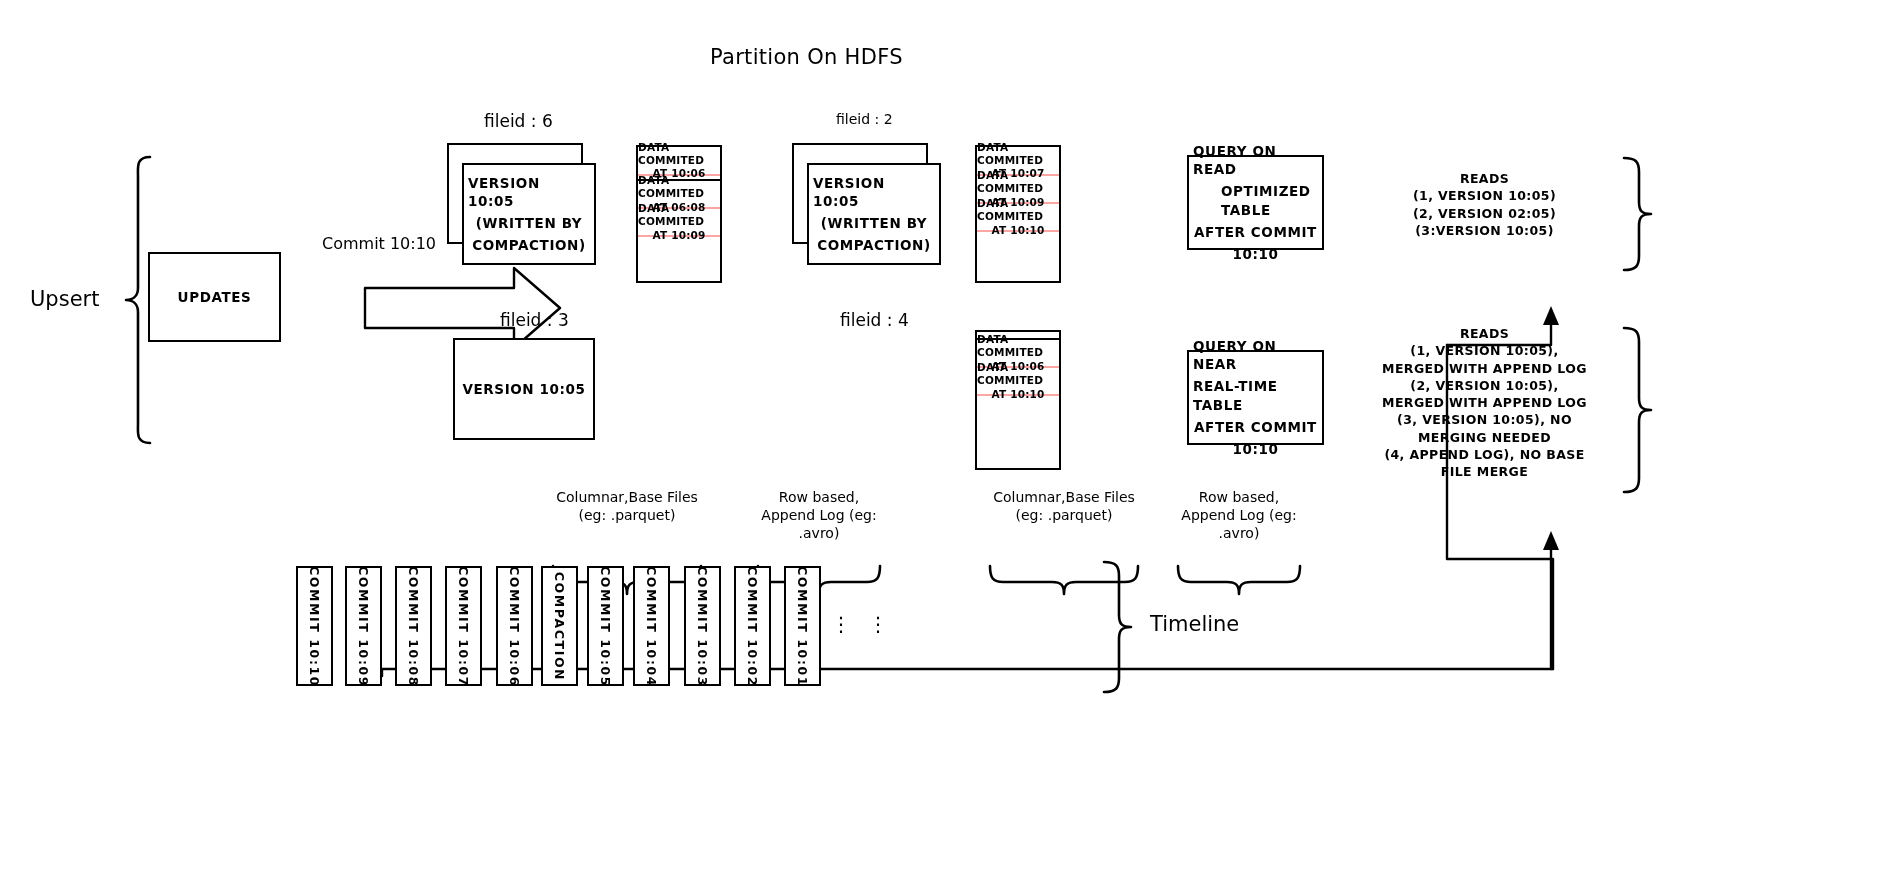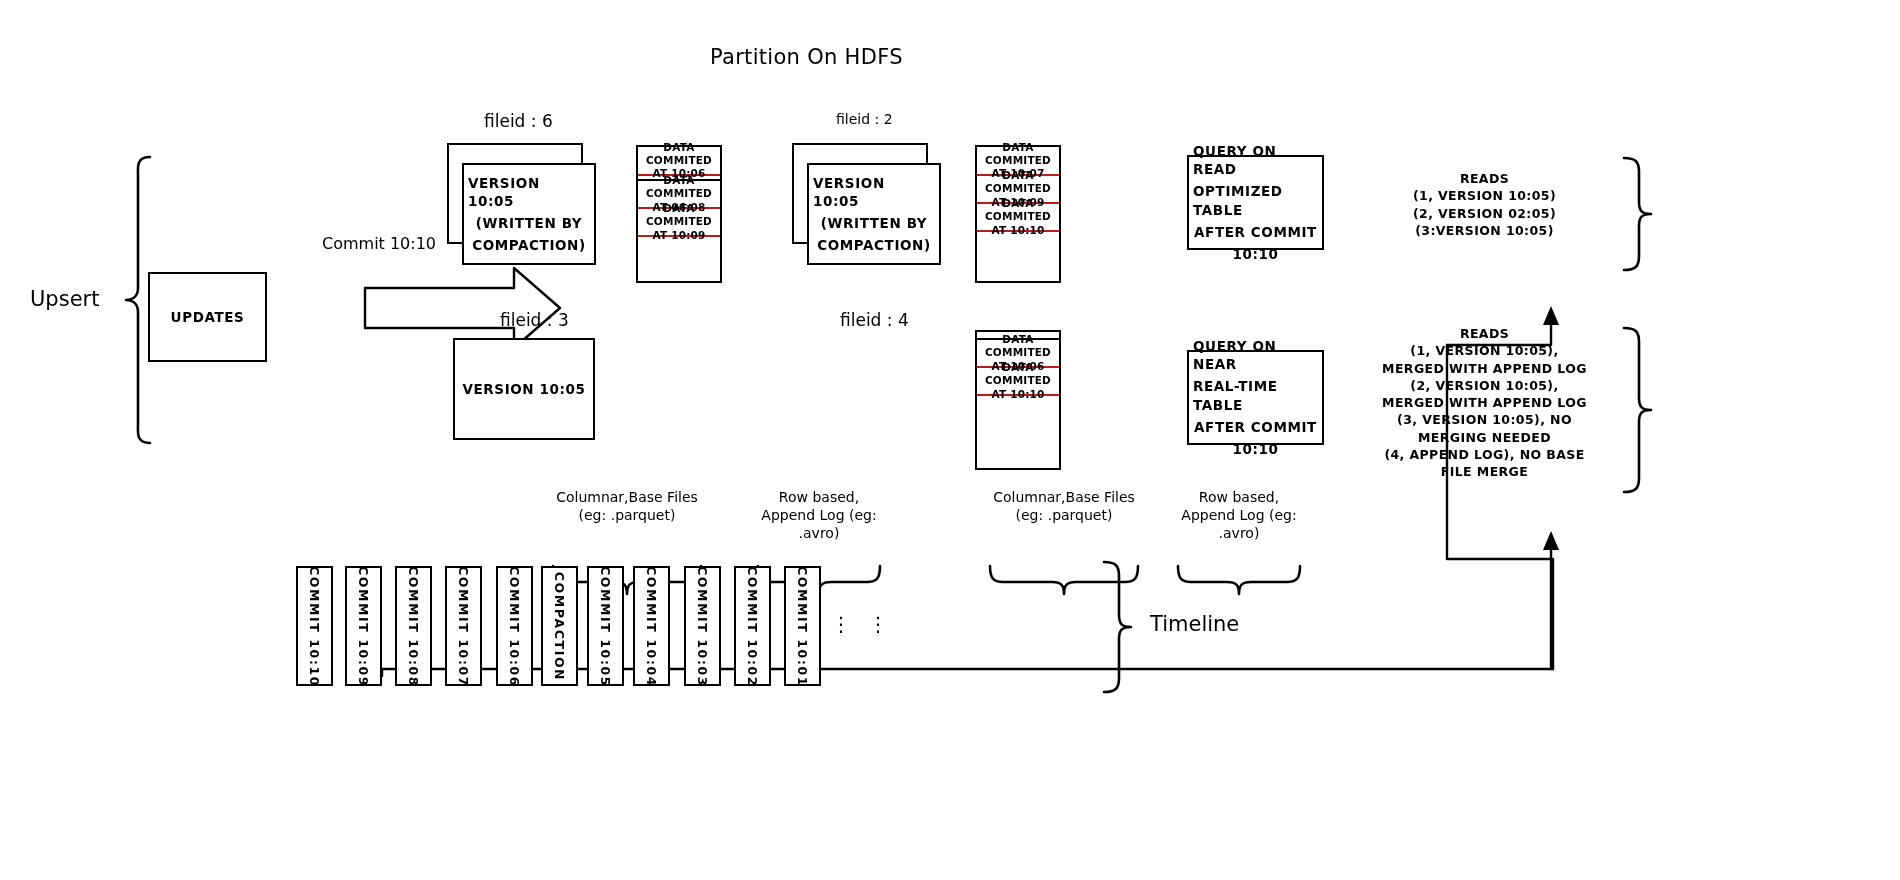--- a/index.html
+++ b/index.html
@@ -13,22 +13,22 @@
 
   .lbl{position:absolute;font-family:"DejaVu Sans",sans-serif;font-size:17px;
        white-space:nowrap;}
 
   .box{position:absolute;border:2px solid #000;background:#fff;box-sizing:border-box;
        display:flex;align-items:center;justify-content:center;}
   .box .t{font-family:"DejaVu Sans",sans-serif;font-weight:bold;font-size:13.5px;
           letter-spacing:.6px;line-height:1.35;padding:2px 4px;}
 
   .logbox{position:absolute;border:2px solid #000;background:#fff;box-sizing:border-box;}
-  .logcell{border-bottom:2px solid #b91c1c;box-sizing:border-box;
-           display:flex;align-items:center;justify-content:center;text-align:center;}
+  .logcell{border-bottom:2px solid #fca5a5;box-sizing:border-box;
+           display:flex;align-items:center;justify-content:center;text-align:left;}
   .logcell .t{font-family:"DejaVu Sans",sans-serif;font-weight:bold;font-size:10.5px;
               letter-spacing:.2px;line-height:1.25;}
   .logspacer{box-sizing:border-box;border-bottom:2px solid #000;height:5px;}
 
   .vbox{position:absolute;border:2px solid #000;background:#fff;box-sizing:border-box;
         display:flex;align-items:center;justify-content:center;}
   .vbox .t{font-family:"DejaVu Sans",sans-serif;font-weight:bold;font-size:12.5px;
            letter-spacing:1.6px;white-space:nowrap;
            transform:rotate(90deg);transform-origin:center center;}
 
@@ -77,21 +77,21 @@
       <path d="M1551,306 L1543,325 L1559,325 Z"></path>
       <path d="M1551,531 L1543,550 L1559,550 Z"></path>
     </g>
   </svg>
 
   <div class="title" style="left:710px;top:45px;">Partition On HDFS</div>
 
   <div class="lbl" style="left:30px;top:287px;font-size:21px;">Upsert</div>
 
 
-  <div class="box" style="left:148px;top:272px;width:119px;height:90px;">
+  <div class="box" style="left:148px;top:252px;width:133px;height:90px;">
     <span class="t">UPDATES</span>
   </div>
 
   <div class="lbl" style="left:322px;top:234px;font-size:16px;">Commit 10:10</div>
 
   <div class="lbl" style="left:484px;top:111px;font-size:17px;">fileid : 6</div>
 
   <div class="box" style="left:447px;top:143px;width:136px;height:101px;z-index:1;"></div>
   <div class="box" style="left:462px;top:163px;width:134px;height:102px;z-index:2;flex-direction:column;">
     <span class="t" style="display:block;">VERSION 10:05</span>
@@ -176,21 +176,21 @@
     <div>(eg: .parquet)</div>
   </div>
   <div class="caption" style="left:1149px;top:488px;width:180px;">
     <div>Row based,</div>
     <div>Append Log  (eg:</div>
     <div>.avro)</div>
   </div>
 
   <div class="box" style="left:1187px;top:155px;width:137px;height:95px;flex-direction:column;">
     <span class="t" style="display:block;">QUERY ON READ</span>
-    <span class="t" style="display:block;">OPTIMIZED TABLE</span>
+    <span class="t" style="display:block;margin-left:28px;">OPTIMIZED TABLE</span>
     <span class="t" style="display:block;">AFTER COMMIT</span>
     <span class="t" style="display:block;">10:10</span>
   </div>
 
   <div class="box" style="left:1187px;top:350px;width:137px;height:95px;flex-direction:column;">
     <span class="t" style="display:block;">QUERY ON NEAR</span>
     <span class="t" style="display:block;">REAL-TIME TABLE</span>
     <span class="t" style="display:block;">AFTER COMMIT</span>
     <span class="t" style="display:block;">10:10</span>
   </div>

